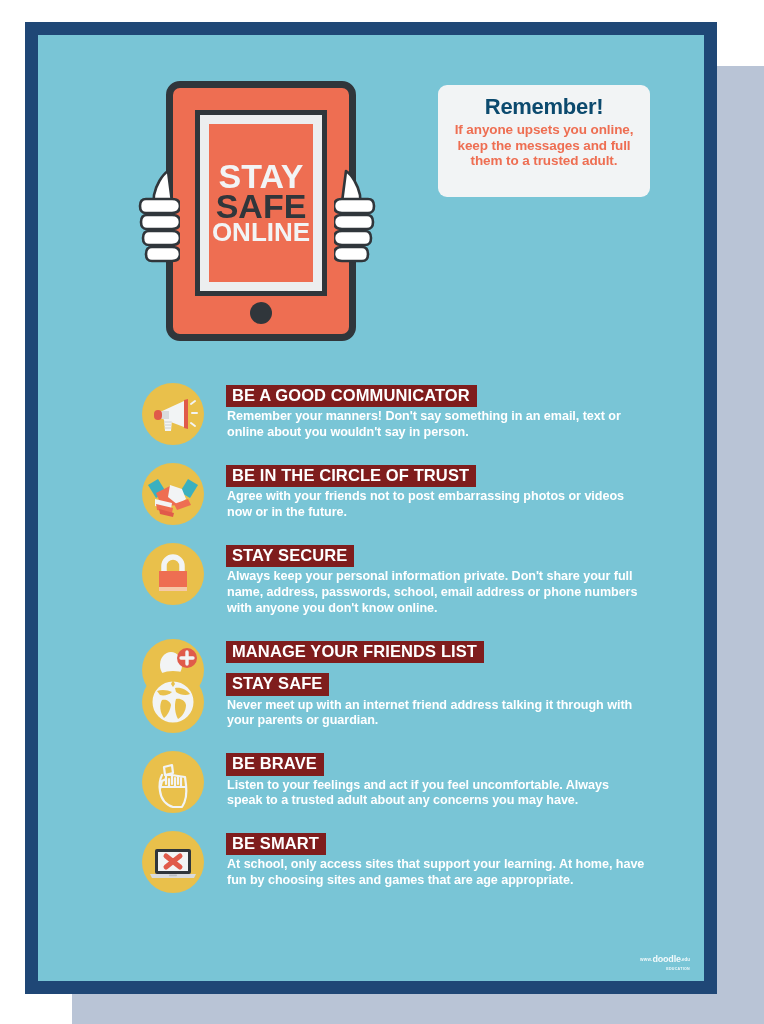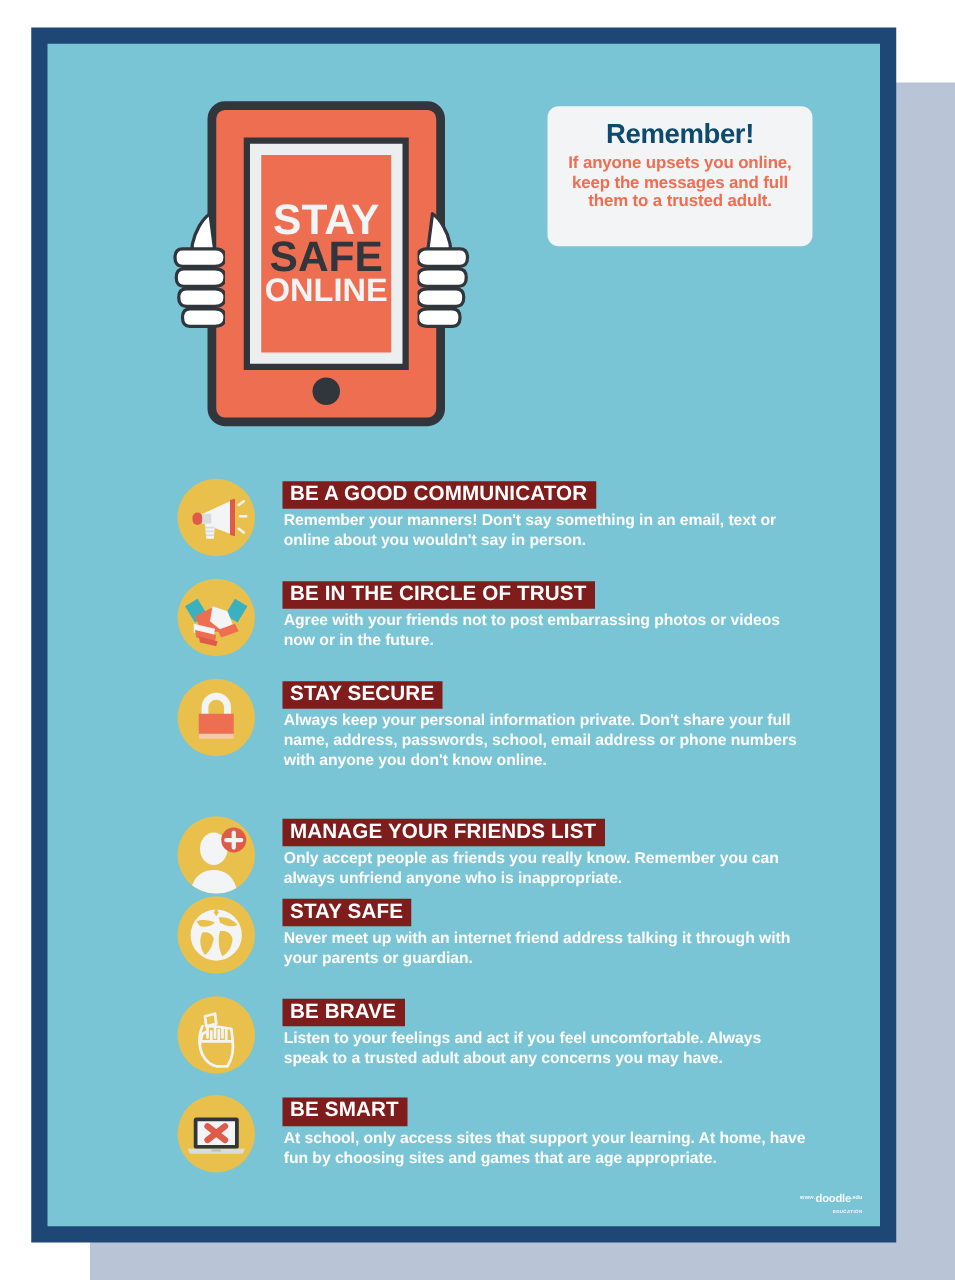--- a/index.html
+++ b/index.html
@@ -222,21 +222,21 @@
               <path d="M17 46 L32 50 L31 54 L18 51 Z" fill="#e05a4a"></path>
               <path d="M32 41 L46 36 L49 42 L35 47 Z" fill="#ee6e52"></path>
             </svg>
           </span>
           <div class="tip-body">
             <div class="tip-label">BE IN THE CIRCLE OF TRUST</div>
             <div class="tip-text">Agree with your friends not to post embarrassing photos or videos now or in the future.</div>
           </div>
         </div>
 
-        <div class="tip" style="margin-bottom:36px;">
+        <div class="tip" style="margin-bottom:22px;">
           <span class="tip-icon">
             <svg viewBox="0 0 62 62" width="62" height="62">
               <path d="M22 30 L22 23 a9 9 0 0 1 18 0 L40 30" fill="none" stroke="#f2f4f5" stroke-width="5.5"></path>
               <rect x="17" y="28" width="28" height="18" fill="#ee6e52"></rect>
               <rect x="17" y="44" width="28" height="4" fill="#f6c9a8"></rect>
             </svg>
           </span>
           <div class="tip-body">
             <div class="tip-label">STAY SECURE</div>
             <div class="tip-text">Always keep your personal information private. Don't share your full name, address, passwords, school, email address or phone numbers with anyone you don't know online.</div>
@@ -247,21 +247,20 @@
           <span class="tip-icon">
             <svg viewBox="0 0 62 62" width="62" height="62">
               <ellipse cx="29" cy="26" rx="11" ry="13" fill="#f2f4f5"></ellipse>
               <path d="M10 62 C12 48 20 43 29 43 C38 43 46 48 48 62 Z" fill="#f2f4f5"></path>
               <circle cx="45" cy="19" r="10" fill="#e05a4a"></circle>
               <path d="M45 13 L45 25 M39 19 L51 19" stroke="#f2f4f5" stroke-width="3.4" stroke-linecap="round"></path>
             </svg>
           </span>
           <div class="tip-body">
             <div class="tip-label">MANAGE YOUR FRIENDS LIST</div>
-            <div class="tip-text">Only accept people as friends you really know. Remember you can always unfriend anyone who is inappropriate.</div>
           </div>
         </div>
 
         <div class="tip" style="margin-bottom:22px;">
           <span class="tip-icon">
             <svg viewBox="0 0 62 62" width="62" height="62">
               <circle cx="31" cy="31" r="22" fill="#f2f4f5"></circle>
               <g fill="#e9c04b">
                 <path d="M15 20 C20 18 26 19 30 21 C27 24 22 25 18 24 Z"></path>
                 <path d="M33 17 C39 16 45 19 48 23 C44 25 38 24 34 21 Z"></path>

